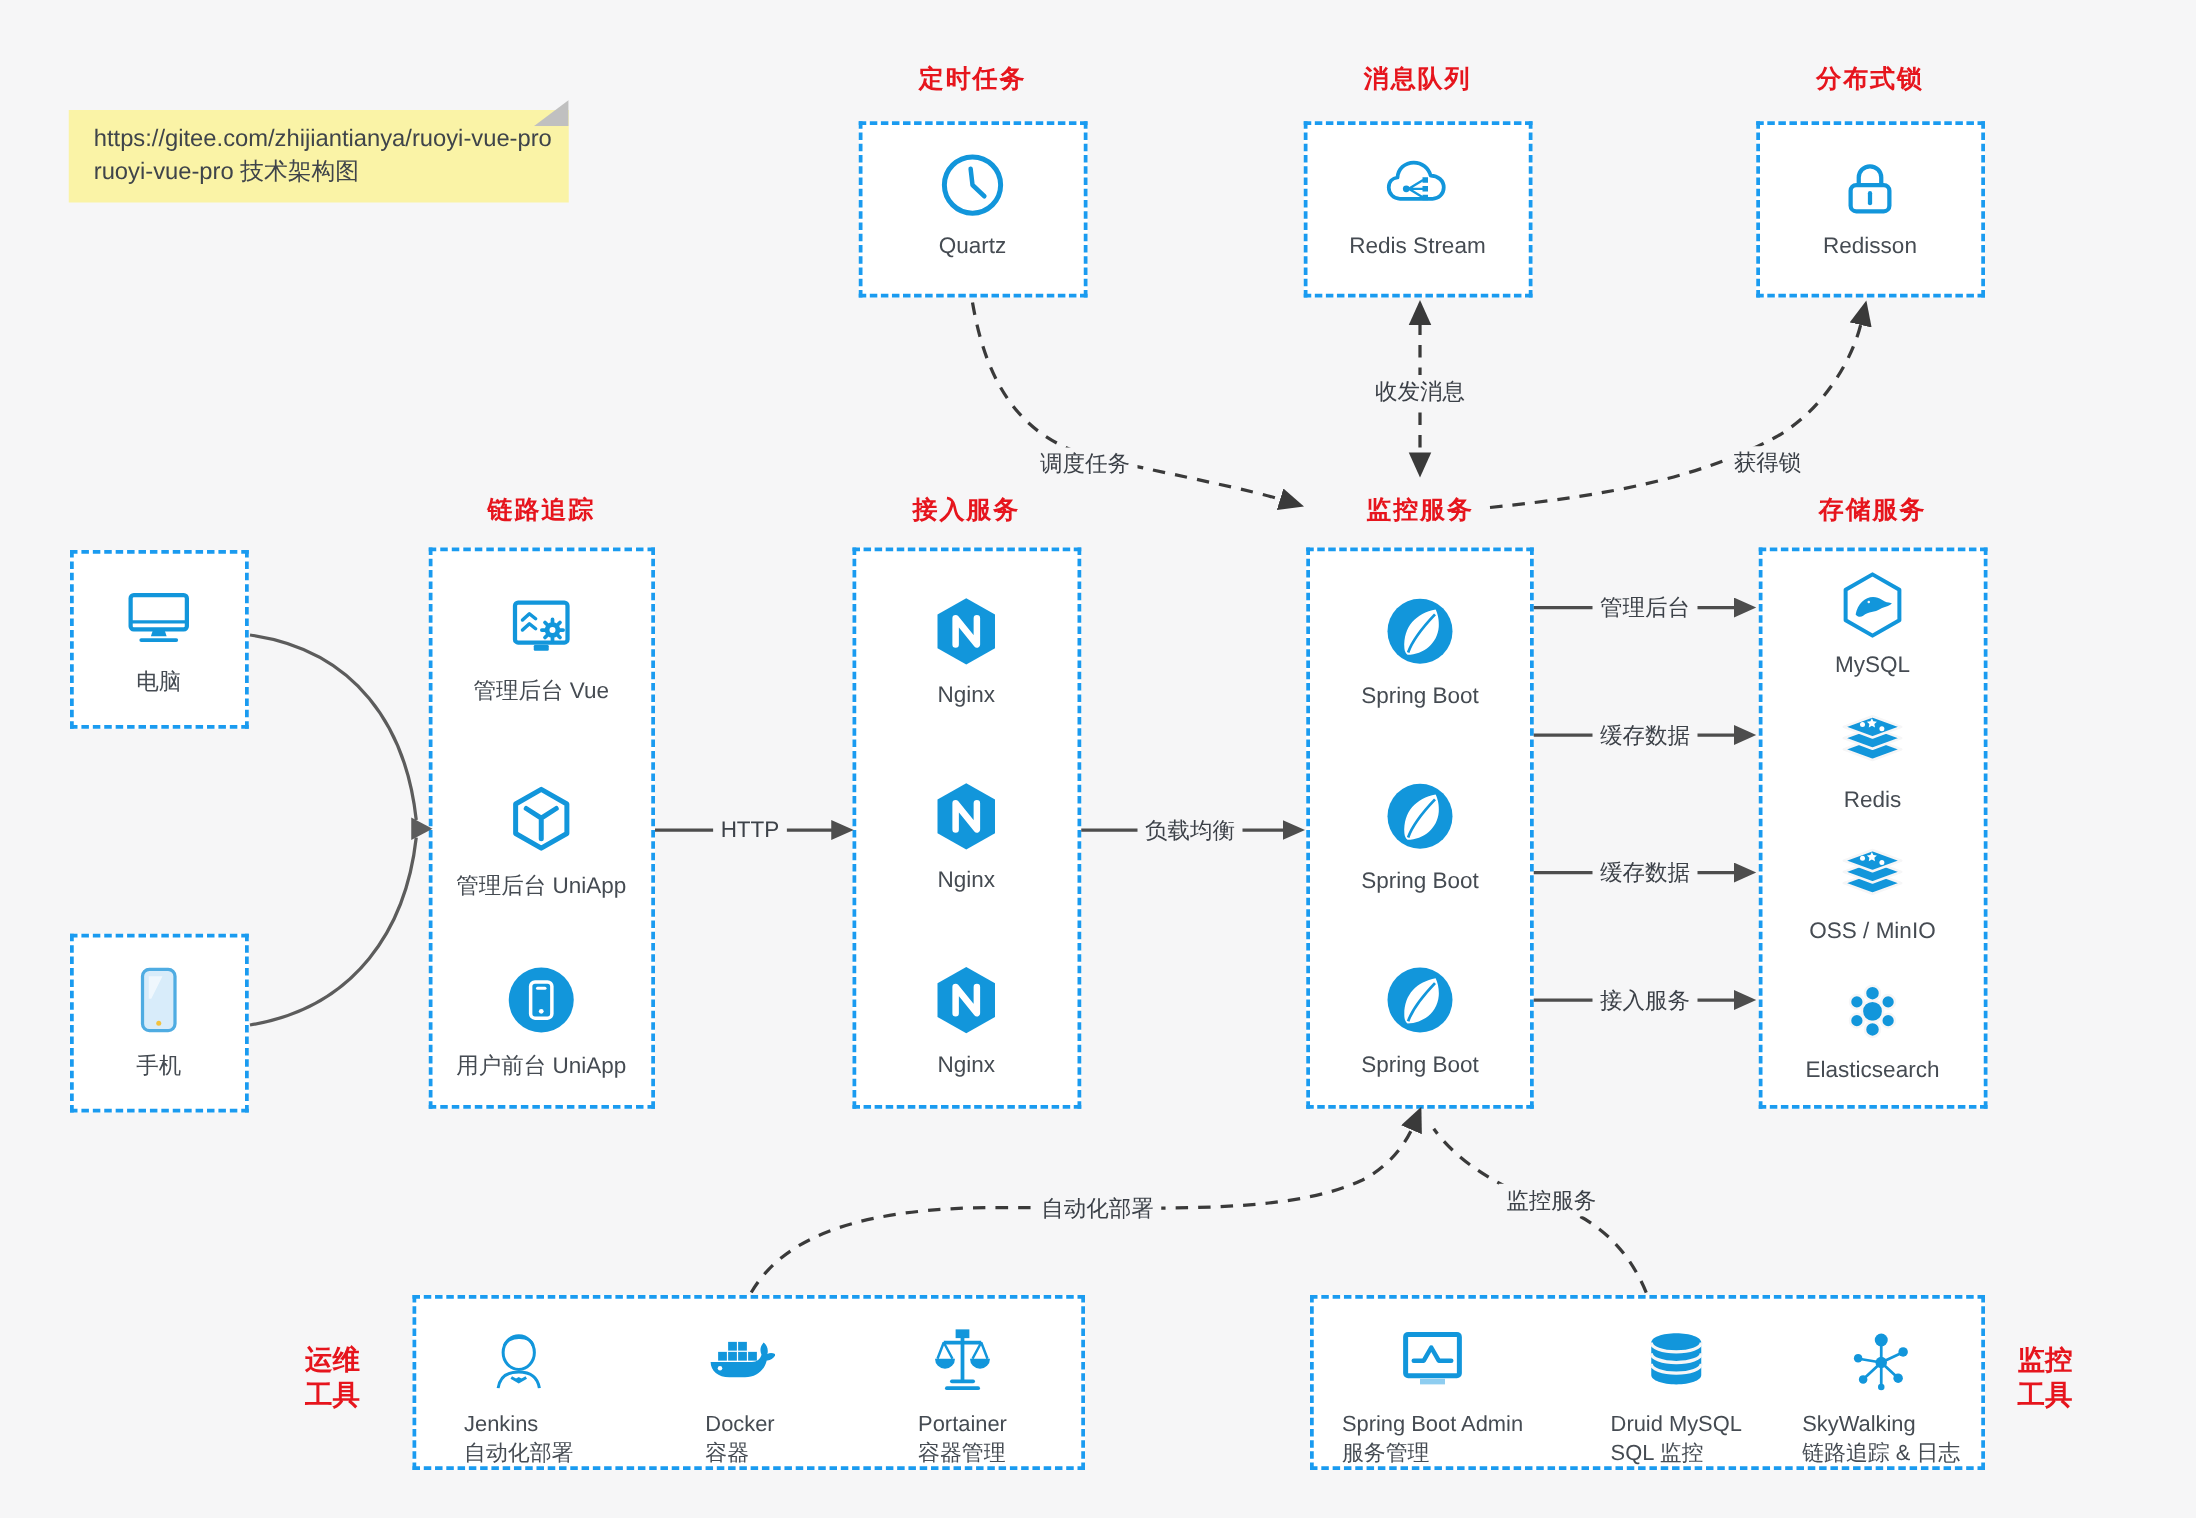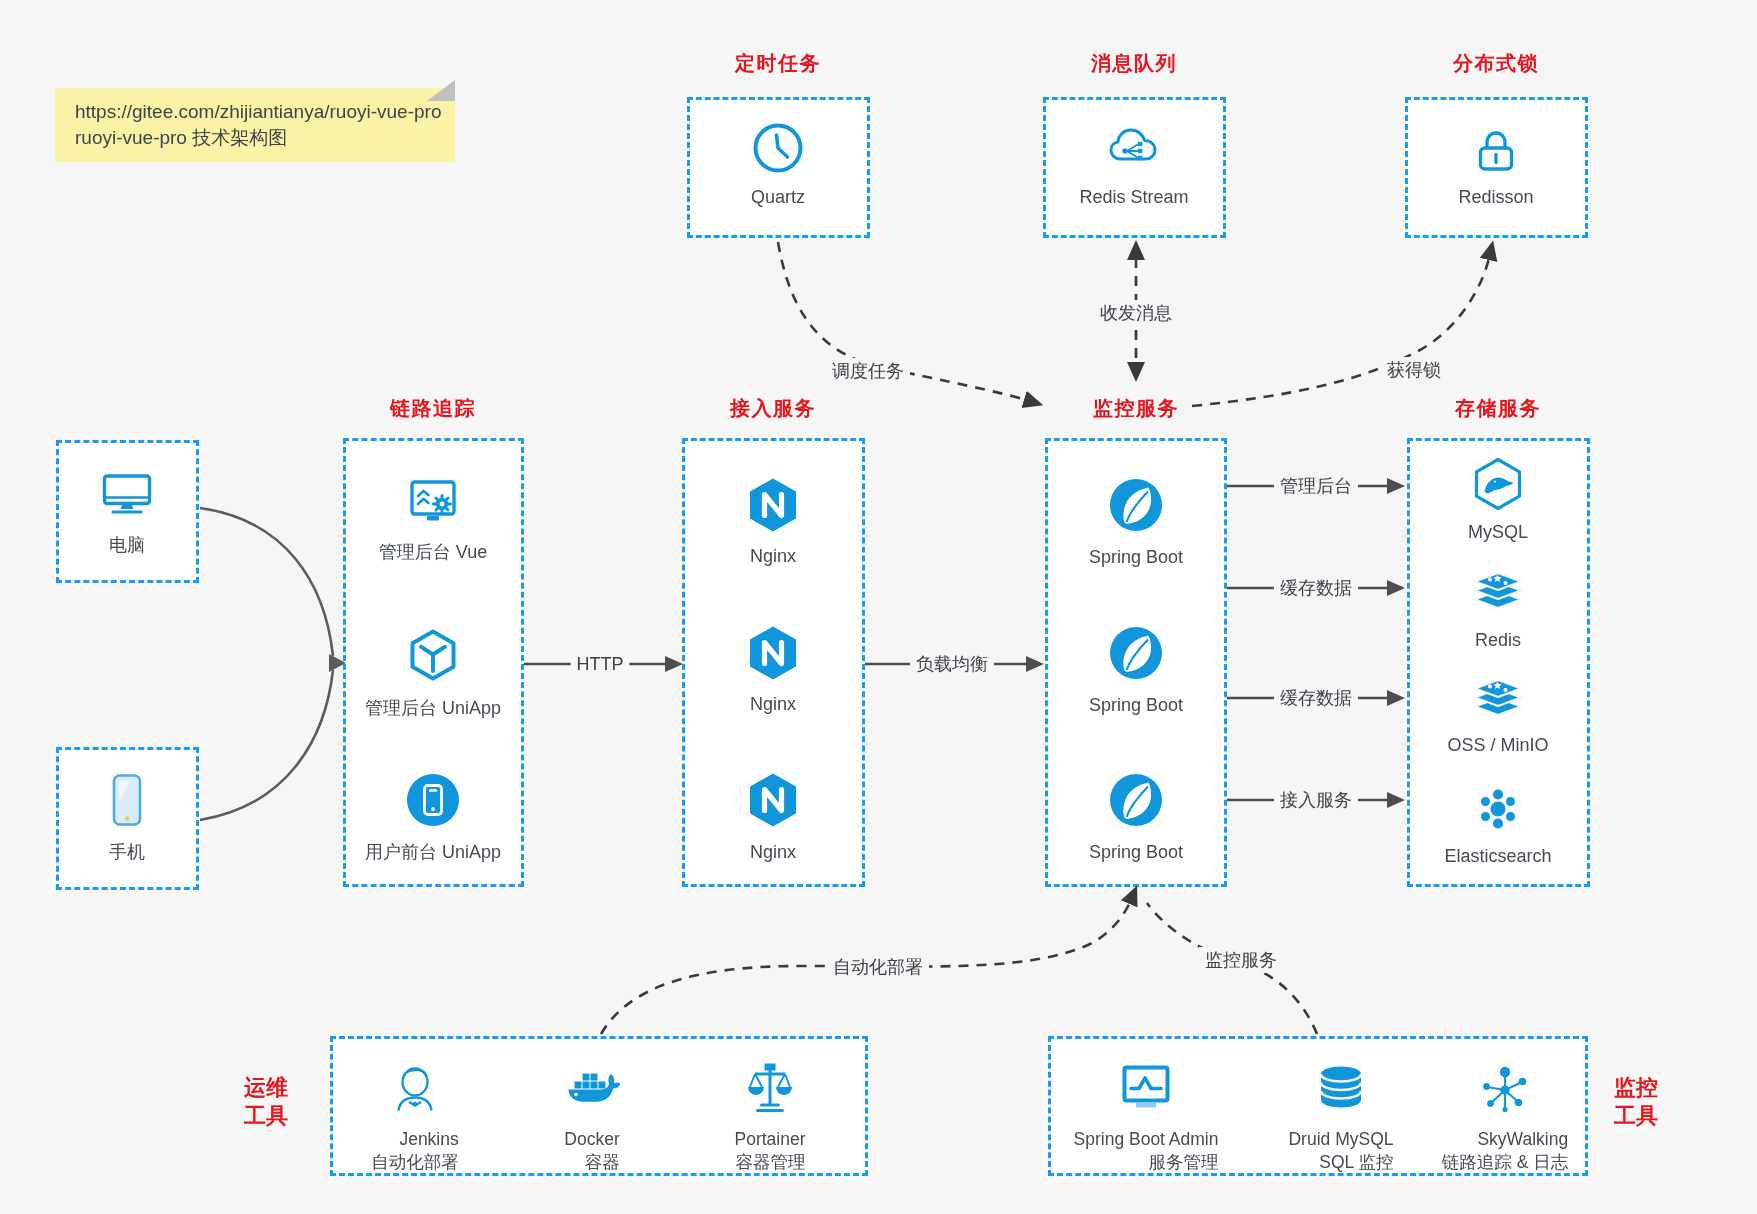--- a/index.html
+++ b/index.html
@@ -13,21 +13,21 @@
   }
   .dbox{position:absolute;border:3px dashed var(--border_blue);background:#fff;z-index:1;box-sizing:border-box;}
   #arrows{position:absolute;left:0;top:0;z-index:2;pointer-events:none;}
   .icon{position:absolute;width:56px;height:56px;color:var(--blue);z-index:3;}
   .col-title{position:absolute;transform:translate(-50%,-50%);color:var(--red);font-weight:bold;
     font-size:20px;letter-spacing:1.5px;white-space:nowrap;z-index:4;}
   .nlabel{position:absolute;transform:translate(-50%,-50%);font-size:18px;color:var(--text);
     white-space:nowrap;z-index:4;}
   .elabel{position:absolute;transform:translate(-50%,-50%);font-size:18px;color:#3c4148;
     background:var(--bg);padding:1px 6px;white-space:nowrap;z-index:4;}
-  .bitem{position:absolute;transform:translate(-50%,-50%);text-align:right;font-size:17.5px;
+  .bitem{position:absolute;transform:translate(-50%,-50%);text-align:left;font-size:17.5px;
     line-height:23px;color:var(--text);white-space:nowrap;z-index:4;}
   .side{position:absolute;transform:translate(-50%,-50%);color:var(--red);font-size:22px;
     font-weight:bold;line-height:28px;text-align:center;white-space:nowrap;z-index:4;}
   .note{position:absolute;left:55px;top:88px;width:400px;height:74px;background:var(--note_bg);
     z-index:5;font-size:19px;color:#3f444a;line-height:26px;padding:11px 0 0 20px;box-sizing:border-box;}
   .fold{position:absolute;left:427px;top:80px;width:28px;height:21px;background:#c0c0c0;
     clip-path:polygon(0 100%,100% 0,100% 100%);z-index:6;}
 </style>
 </head>
 <body>

